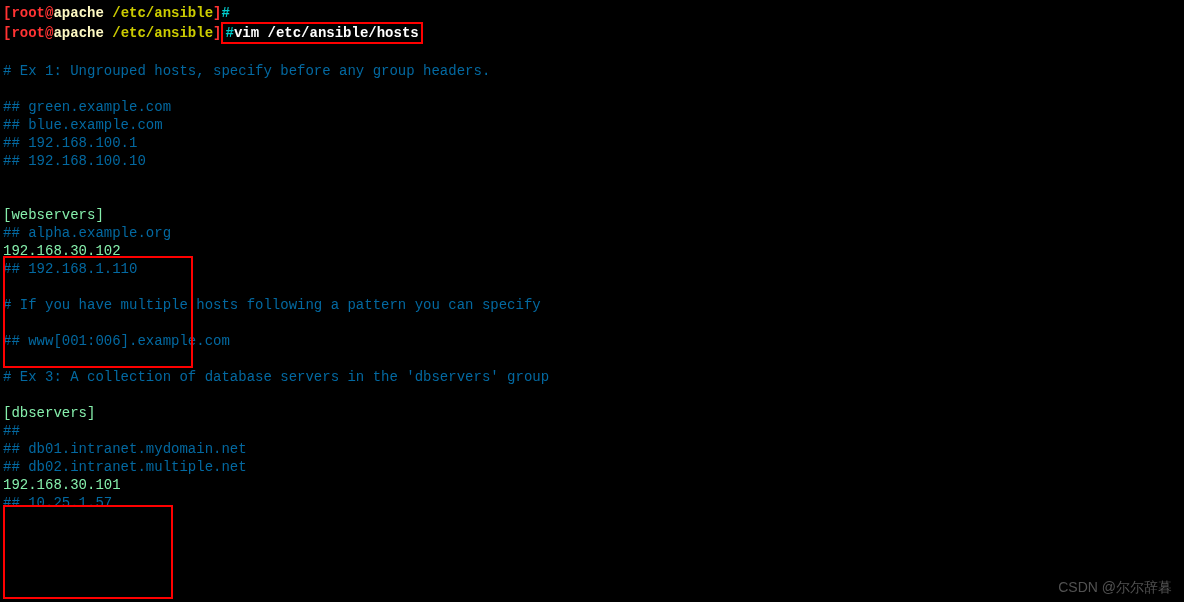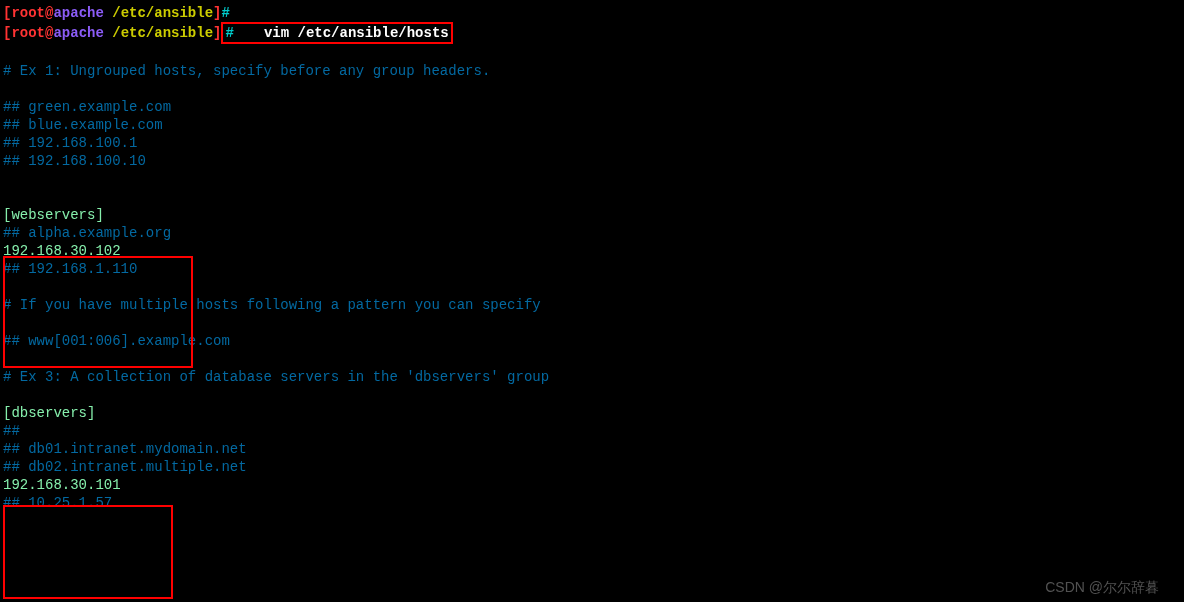--- a/index.html
+++ b/index.html
@@ -18,24 +18,24 @@
       overflow: hidden;
       position: relative;
       padding: 4px 3px;
     }
     .prompt-line {
       white-space: pre;
     }
     .prompt-bracket { color: #ff3333; font-weight: bold; }
     .prompt-user { color: #ff3333; font-weight: bold; }
     .prompt-at { color: #ff3333; font-weight: bold; }
-    .prompt-host { color: #8b5cf6; font-weight: bold; }
+    .prompt-host { color: #fef9c3; font-weight: bold; }
     .prompt-path { color: #cccc00; font-weight: bold; }
     .prompt-hash { color: #00cccc; font-weight: bold; }
-    .cmd { color: #fff; font-weight: bold; margin-left: 30px; }
+    .cmd { color: #fff; font-weight: bold; }
     .highlight-box {
       border: 2px solid #ff0000;
       display: inline-block;
       padding: 0 2px;
     }
     .file-content {
       margin-top: 18px;
     }
     .comment { color: #0369a1; }
     .white-text { color: #86efac; }
@@ -52,21 +52,21 @@
     }
     .box-dbservers {
       left: 3px;
       top: 505px;
       width: 170px;
       height: 94px;
     }
     .watermark {
       position: absolute;
       bottom: 6px;
-      right: 25px;
+      right: 12px;
       color: #888;
       font-family: sans-serif;
       font-size: 14px;
       opacity: 0.6;
     }
   </style>
 </head>
 <body>
 
 <div class="prompt-line"><span class="prompt-bracket">[</span><span class="prompt-user">root</span><span class="prompt-at">@</span><span class="prompt-host">apache</span><span class="prompt-path"> /etc/ansible</span><span class="prompt-bracket">]</span><span class="prompt-hash">#</span></div>

